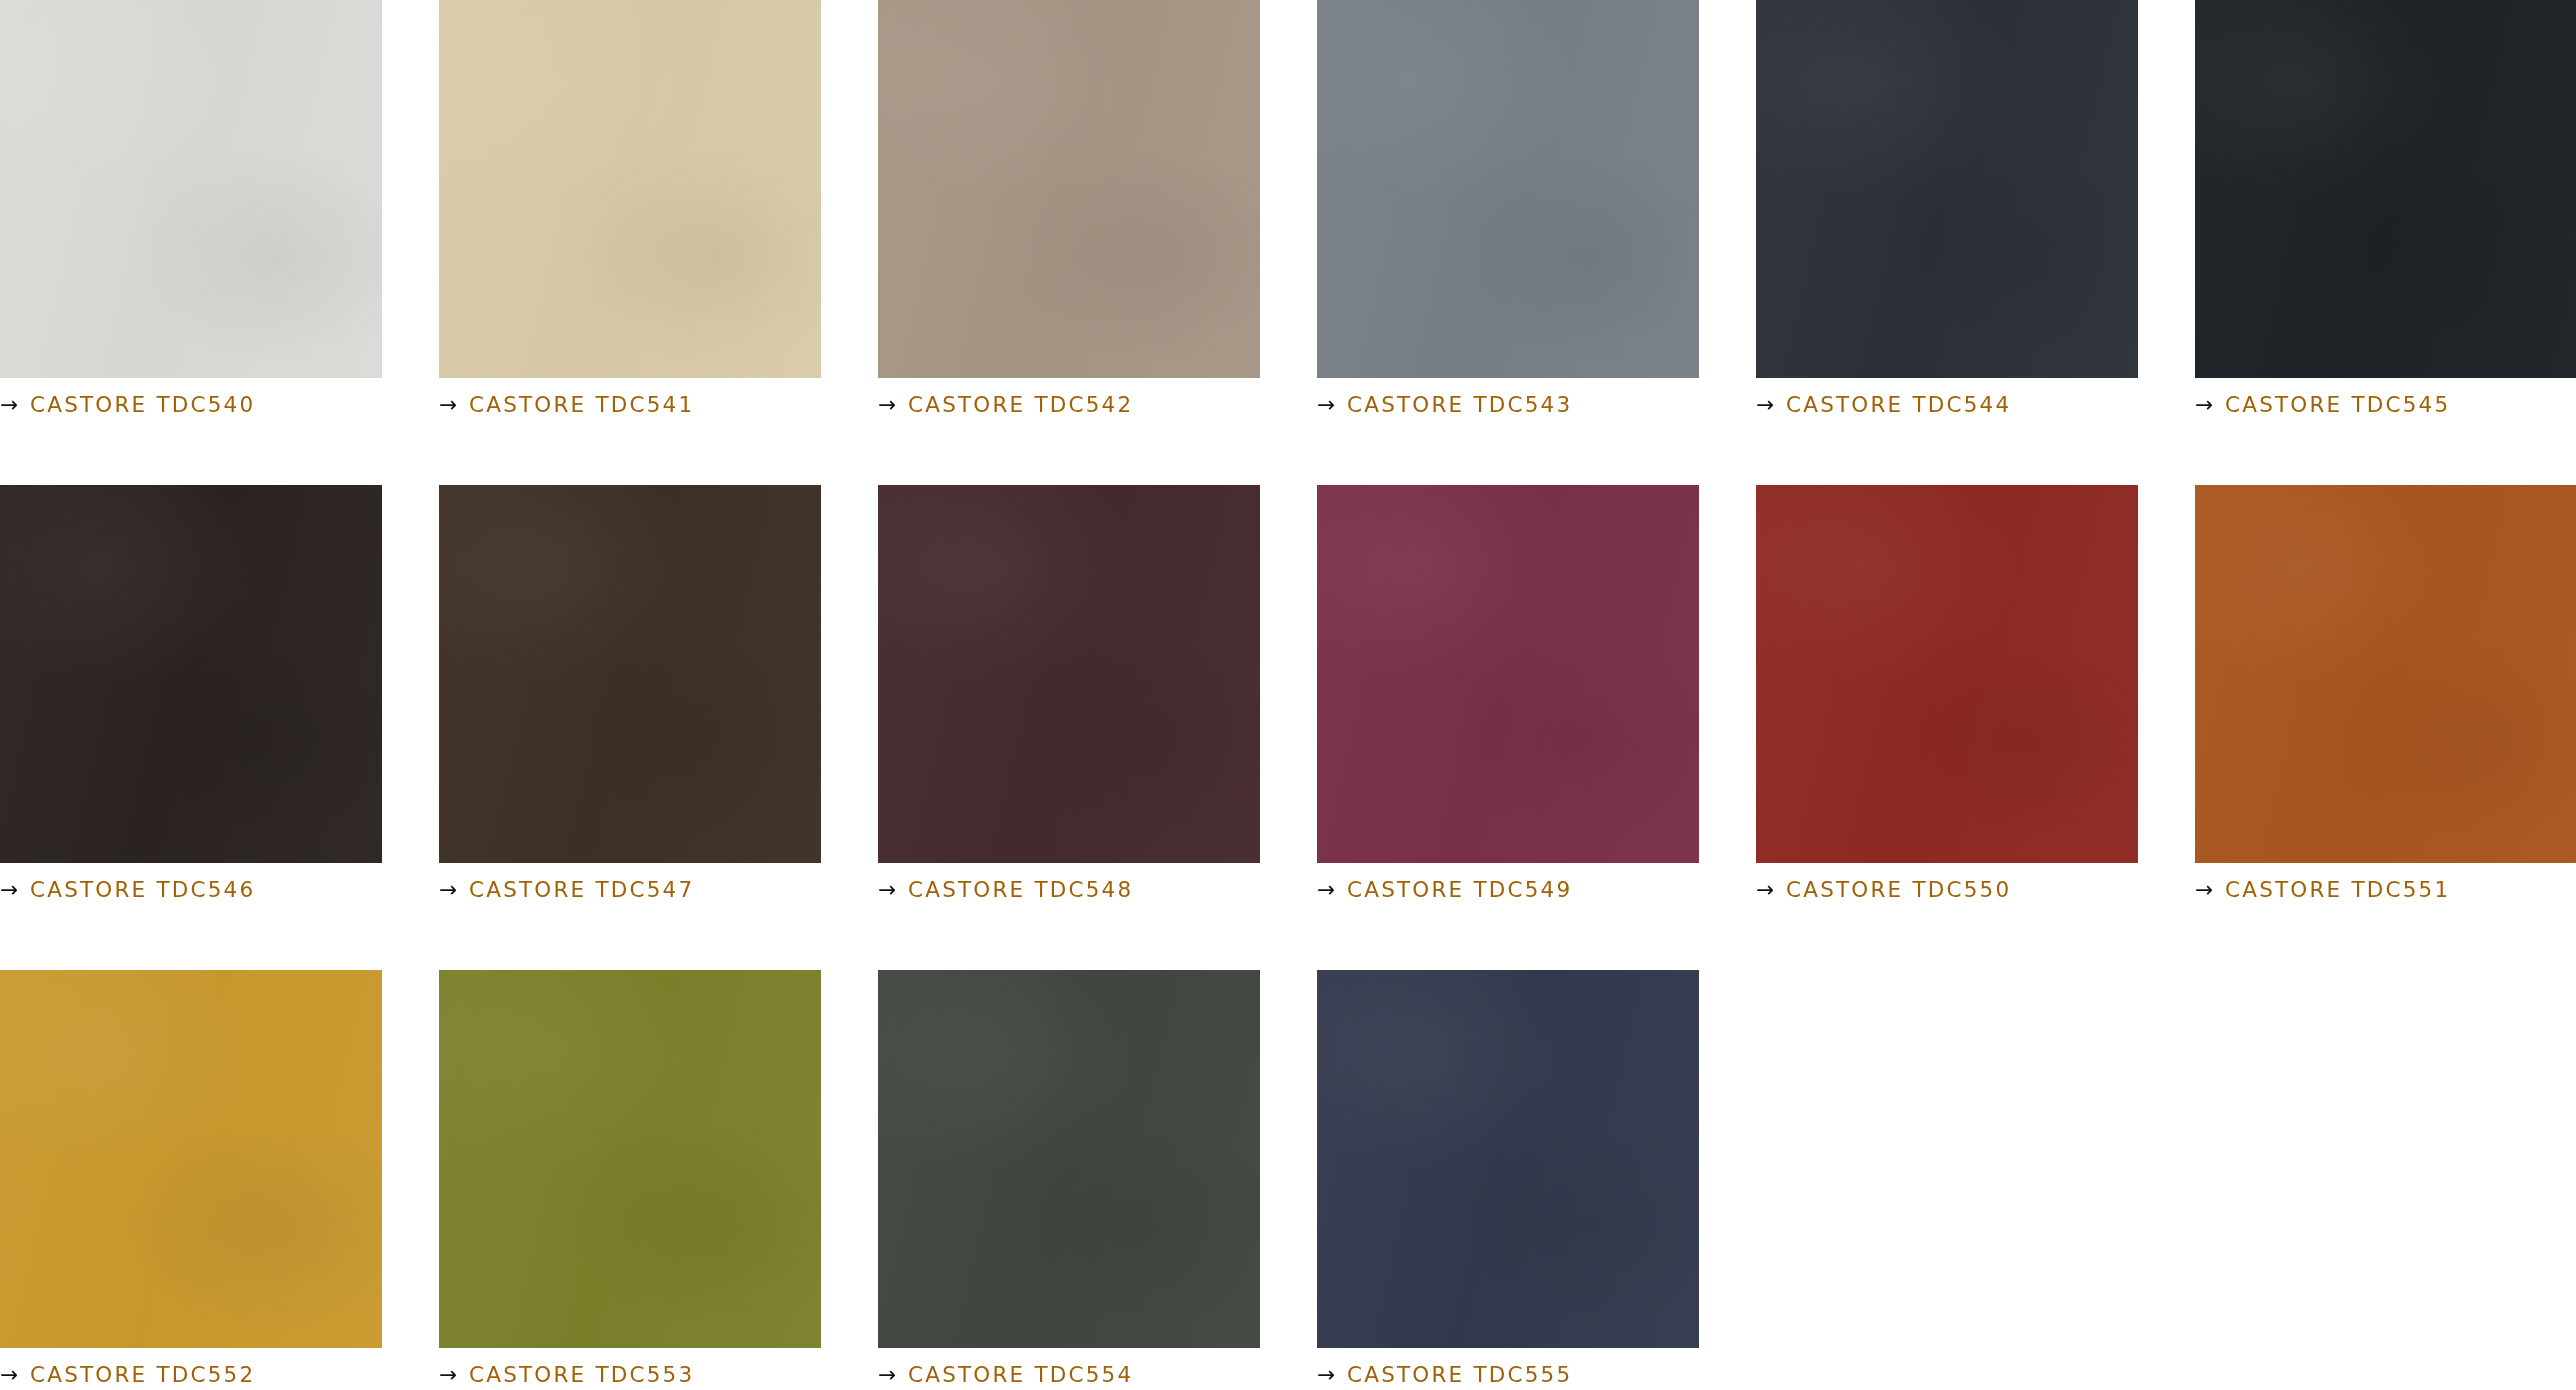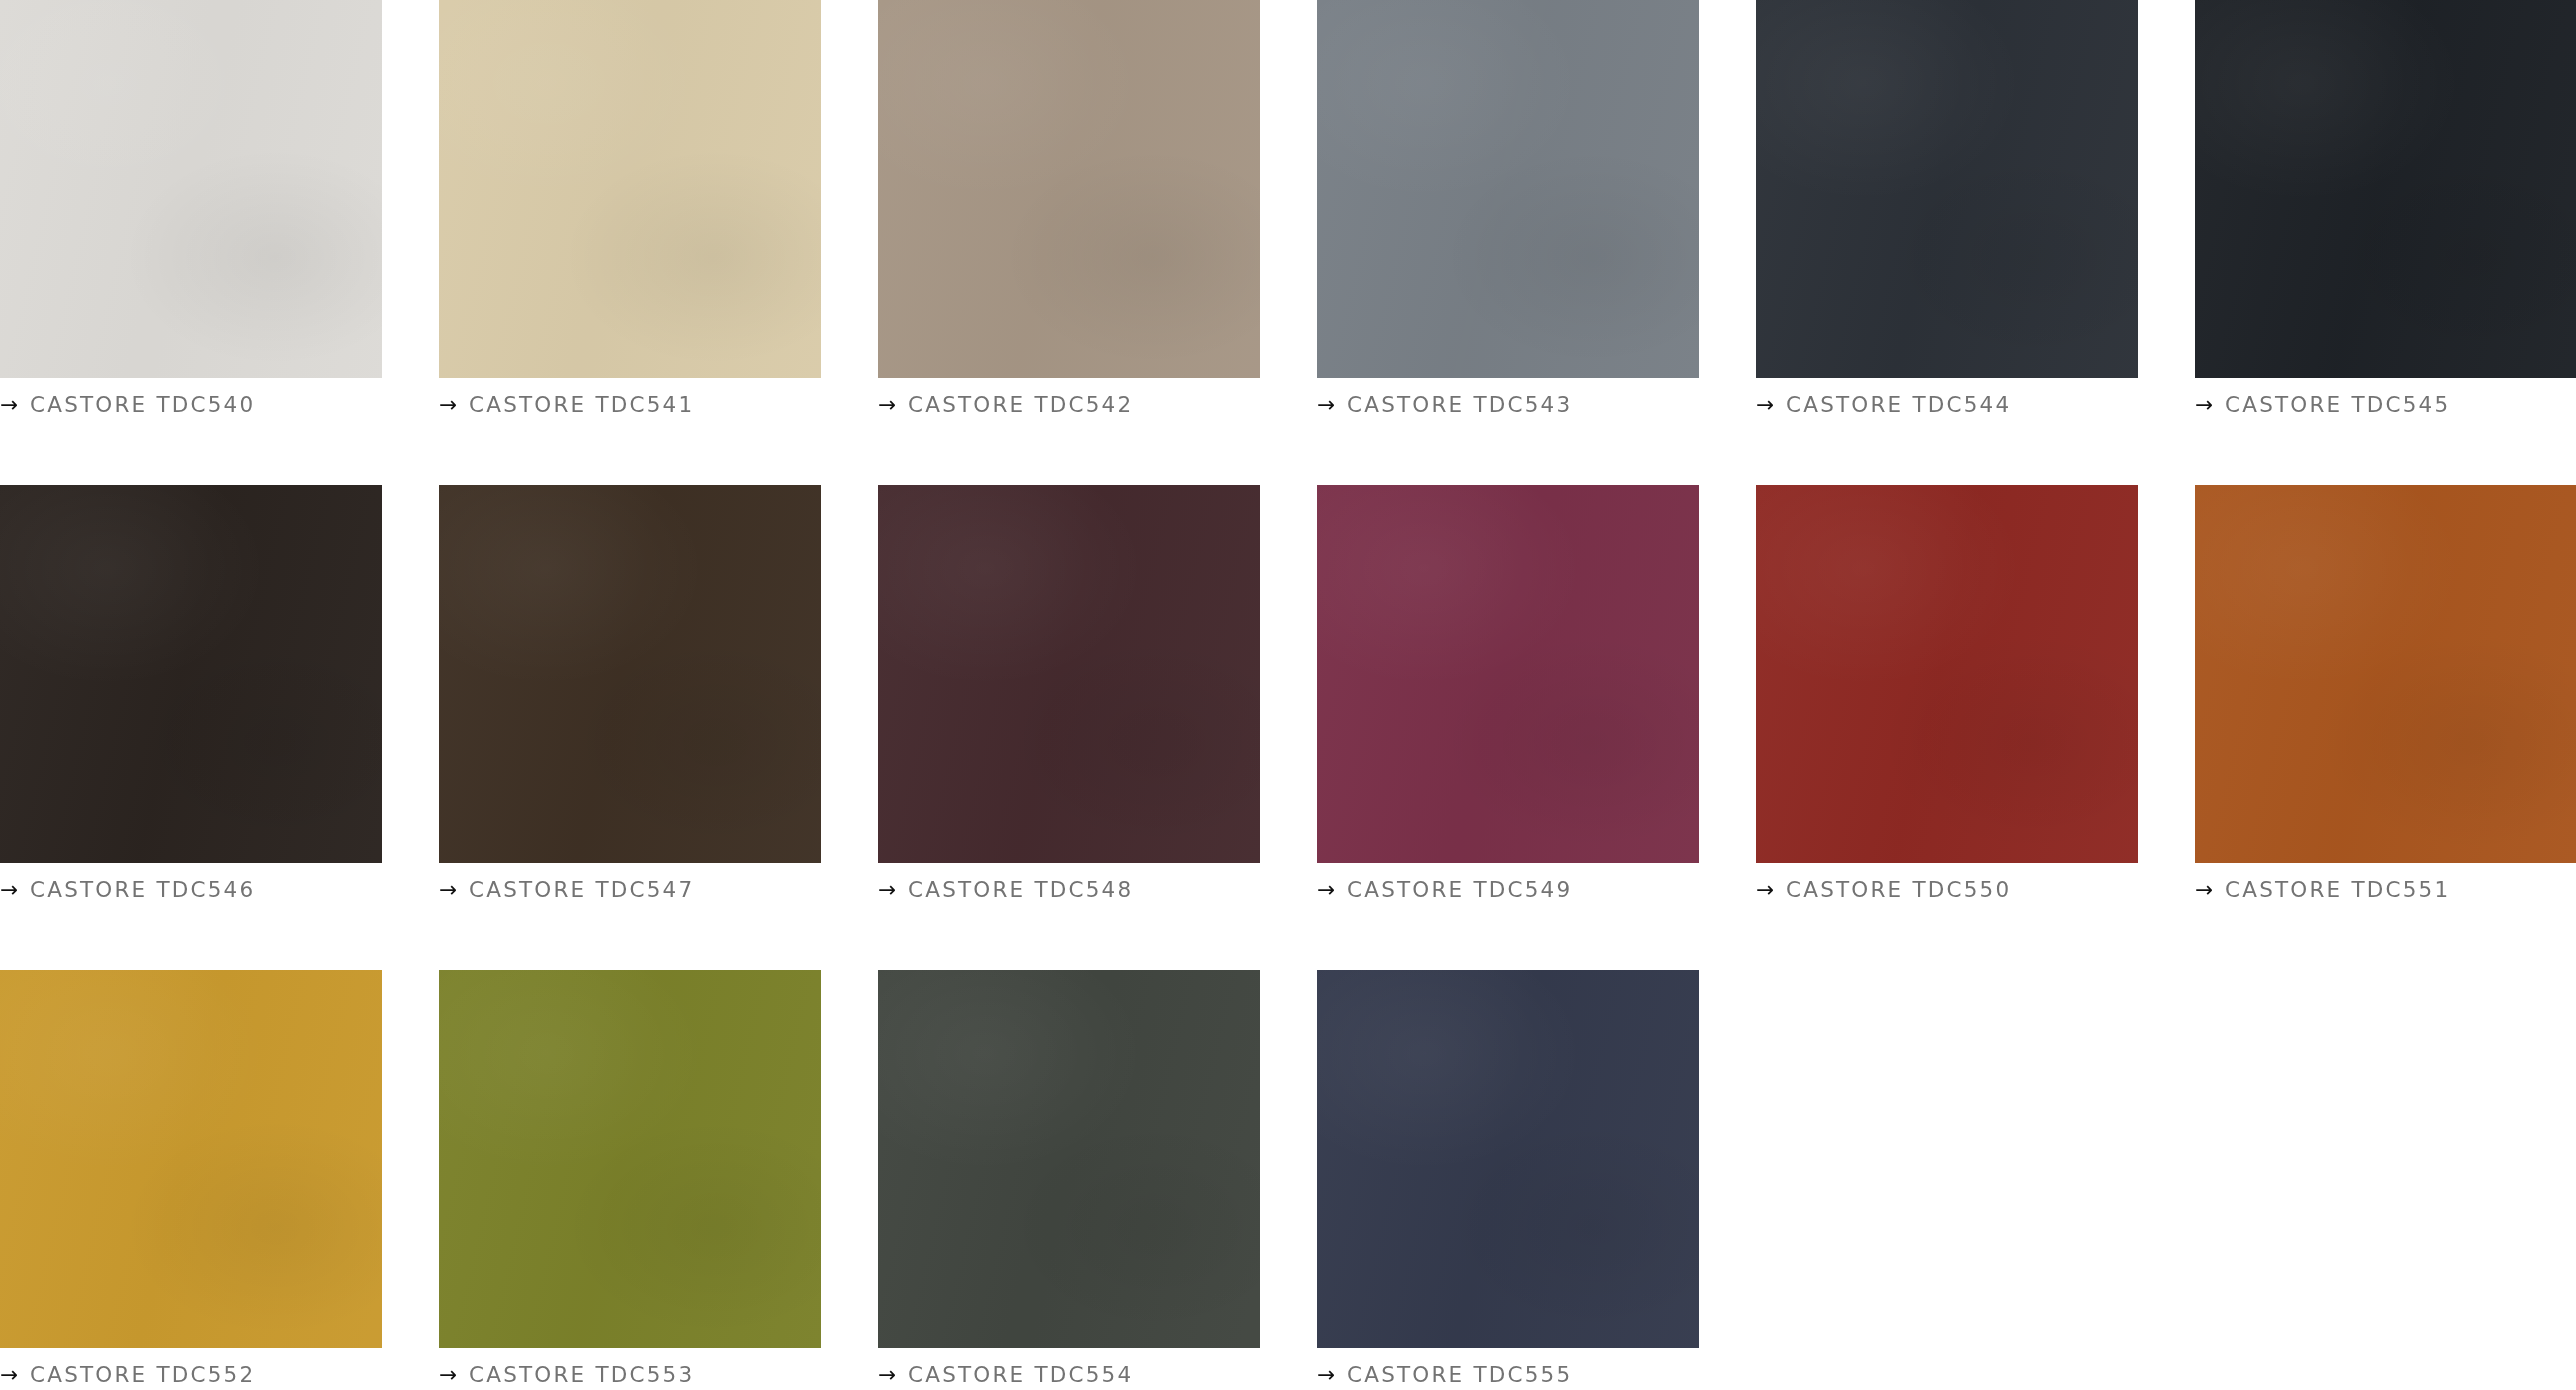--- a/index.html
+++ b/index.html
@@ -69,21 +69,21 @@
     font-size: 21.5px;
     line-height: 1;
     color: #111111;
     margin-right: 12px;
     font-family: "DejaVu Sans", sans-serif;
   }
 
   .caption-label {
     font-size: 21.5px;
     line-height: 1;
-    color: #737373;
+    color: #a16207;
     letter-spacing: 2.2px;
     font-weight: 400;
     font-family: "DejaVu Sans", "Liberation Sans", sans-serif;
   }
 
   .swatch-cell.is-empty .swatch-chip,
   .swatch-cell.is-empty .swatch-caption {
     visibility: hidden;
   }
 </style>

